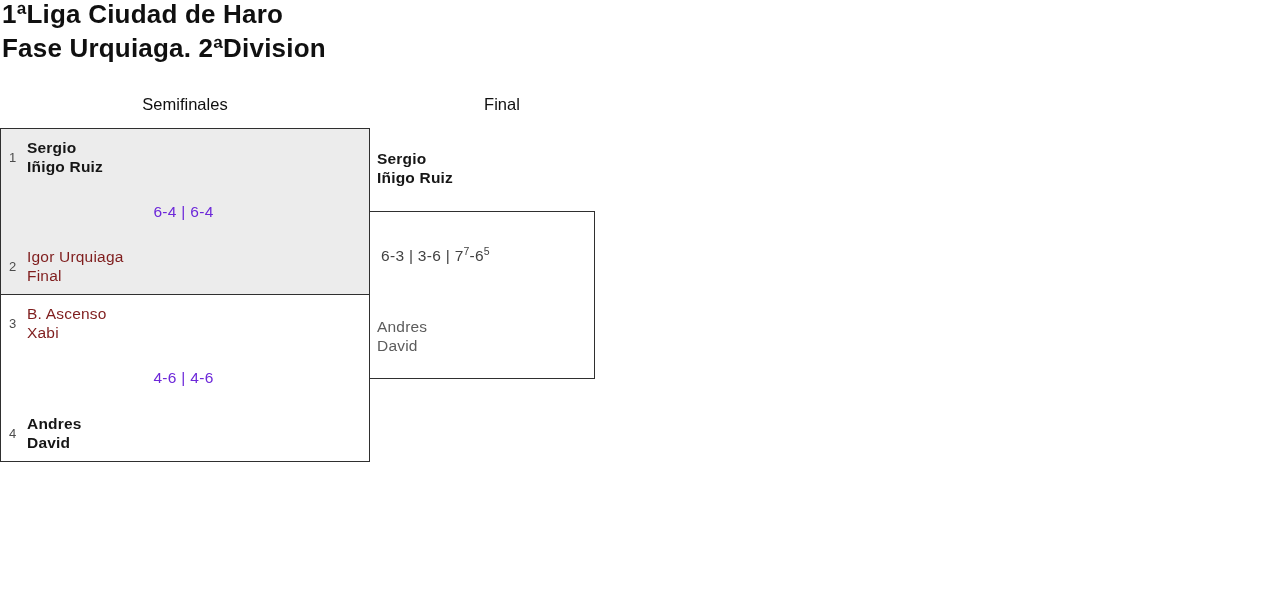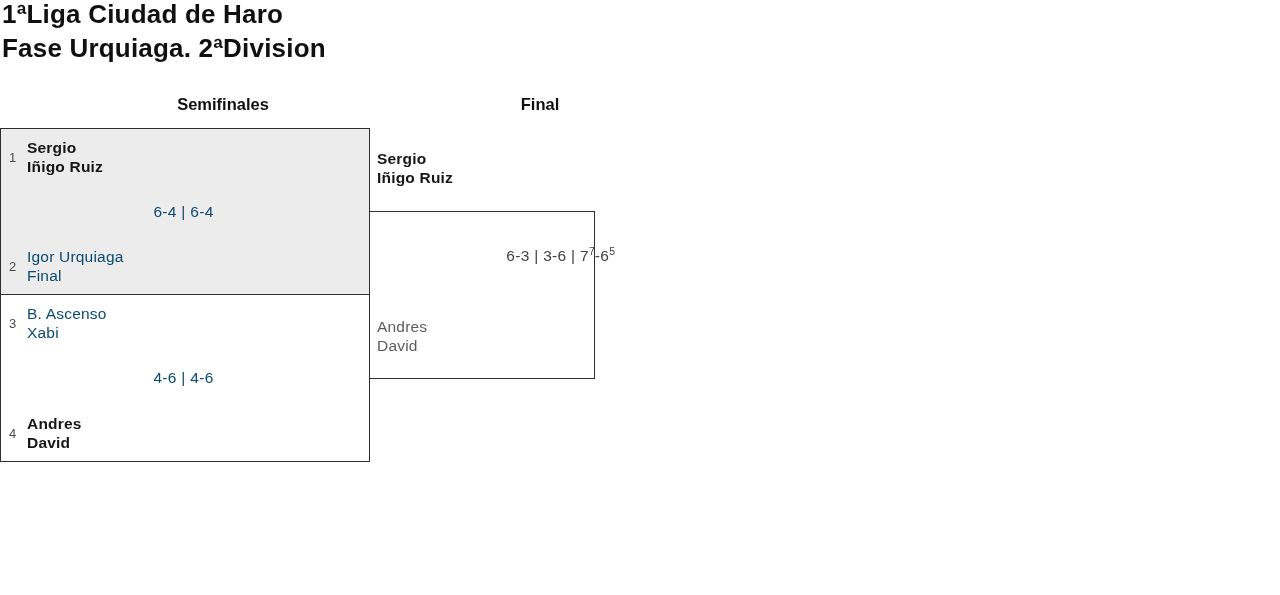--- a/index.html
+++ b/index.html
@@ -12,21 +12,21 @@
     font-size: 26px; line-height: 33.5px; font-weight: 700;
     color: #101010; letter-spacing: 0.2px;
   }
 
   
   .logo { position: absolute; right: 0; top: 0; width: 235px; height: 75px; text-decoration: none; cursor: pointer; }
 
   
   .round-label {
     position: absolute; top: 95px; text-align: center;
-    font-size: 16.5px; font-weight: 700; color: #101010; margin-left: 38px;
+    font-size: 16.5px; font-weight: 400; color: #101010;
   }
   .rl-semi  { left: 0;     width: 370px; }
   .rl-final { left: 389px; width: 226px; }
 
   
   .match {
     position: absolute; left: 0; width: 370px; height: 168px;
     border: 1px solid #2f2f2f;
     display: flex; flex-direction: column; justify-content: space-between;
     padding: 9px 10px 9px 7px;
@@ -35,39 +35,39 @@
   .match.m1 { top: 128px; height: 167px; background: #ececec; }
   .match.m2 { top: 294px; background: #ffffff; }
 
   .team-row { display: flex; align-items: center; }
   .seed {
     width: 12px; flex: 0 0 auto; text-align: left;
     font-size: 13px; color: #4c4c4c; padding-left: 1px;
   }
   .team-names { font-size: 15.5px; line-height: 19px; letter-spacing: 0.2px; margin-left: 7px; }
   .team-names.winner { font-weight: 700; color: #161616; }
-  .team-names.loser  { font-weight: 400; color: #0c4a6e; }
+  .team-names.loser  { font-weight: 400; color: #7f1d1d; }
   .score {
-    text-align: center; font-size: 15.5px; color: #0c4a6e; letter-spacing: 0.3px;
+    text-align: center; font-size: 15.5px; color: #6d28d9; letter-spacing: 0.3px;
   }
 
   
   .final-team {
     position: absolute; left: 377px;
     font-size: 15.5px; line-height: 19px; letter-spacing: 0.2px;
   }
   .final-team.top    { top: 149px; font-weight: 700; color: #161616; }
   .final-team.bottom { top: 317px; font-weight: 400; color: #5c5c5c; }
   .final-box {
     position: absolute; left: 369px; top: 211px; width: 226px; height: 168px;
     border: 1px solid #2f2f2f; background: transparent; cursor: pointer;
   }
   .final-score {
-    position: absolute; left: 371px; top: 247px; width: 244px;
-    text-align: right; font-size: 15.5px; color: #424242; letter-spacing: 0.3px;
+    position: absolute; left: 381px; top: 247px; width: 244px;
+    text-align: left; font-size: 15.5px; color: #424242; letter-spacing: 0.3px;
   }
   .final-score .sup { font-size: 10.5px; position: relative; top: -6px; letter-spacing: 0; }
 </style>
 </head>
 <body>
 
 <div>
 
   <div class="page-title">
     <div>1ªLiga Ciudad de Haro</div>

